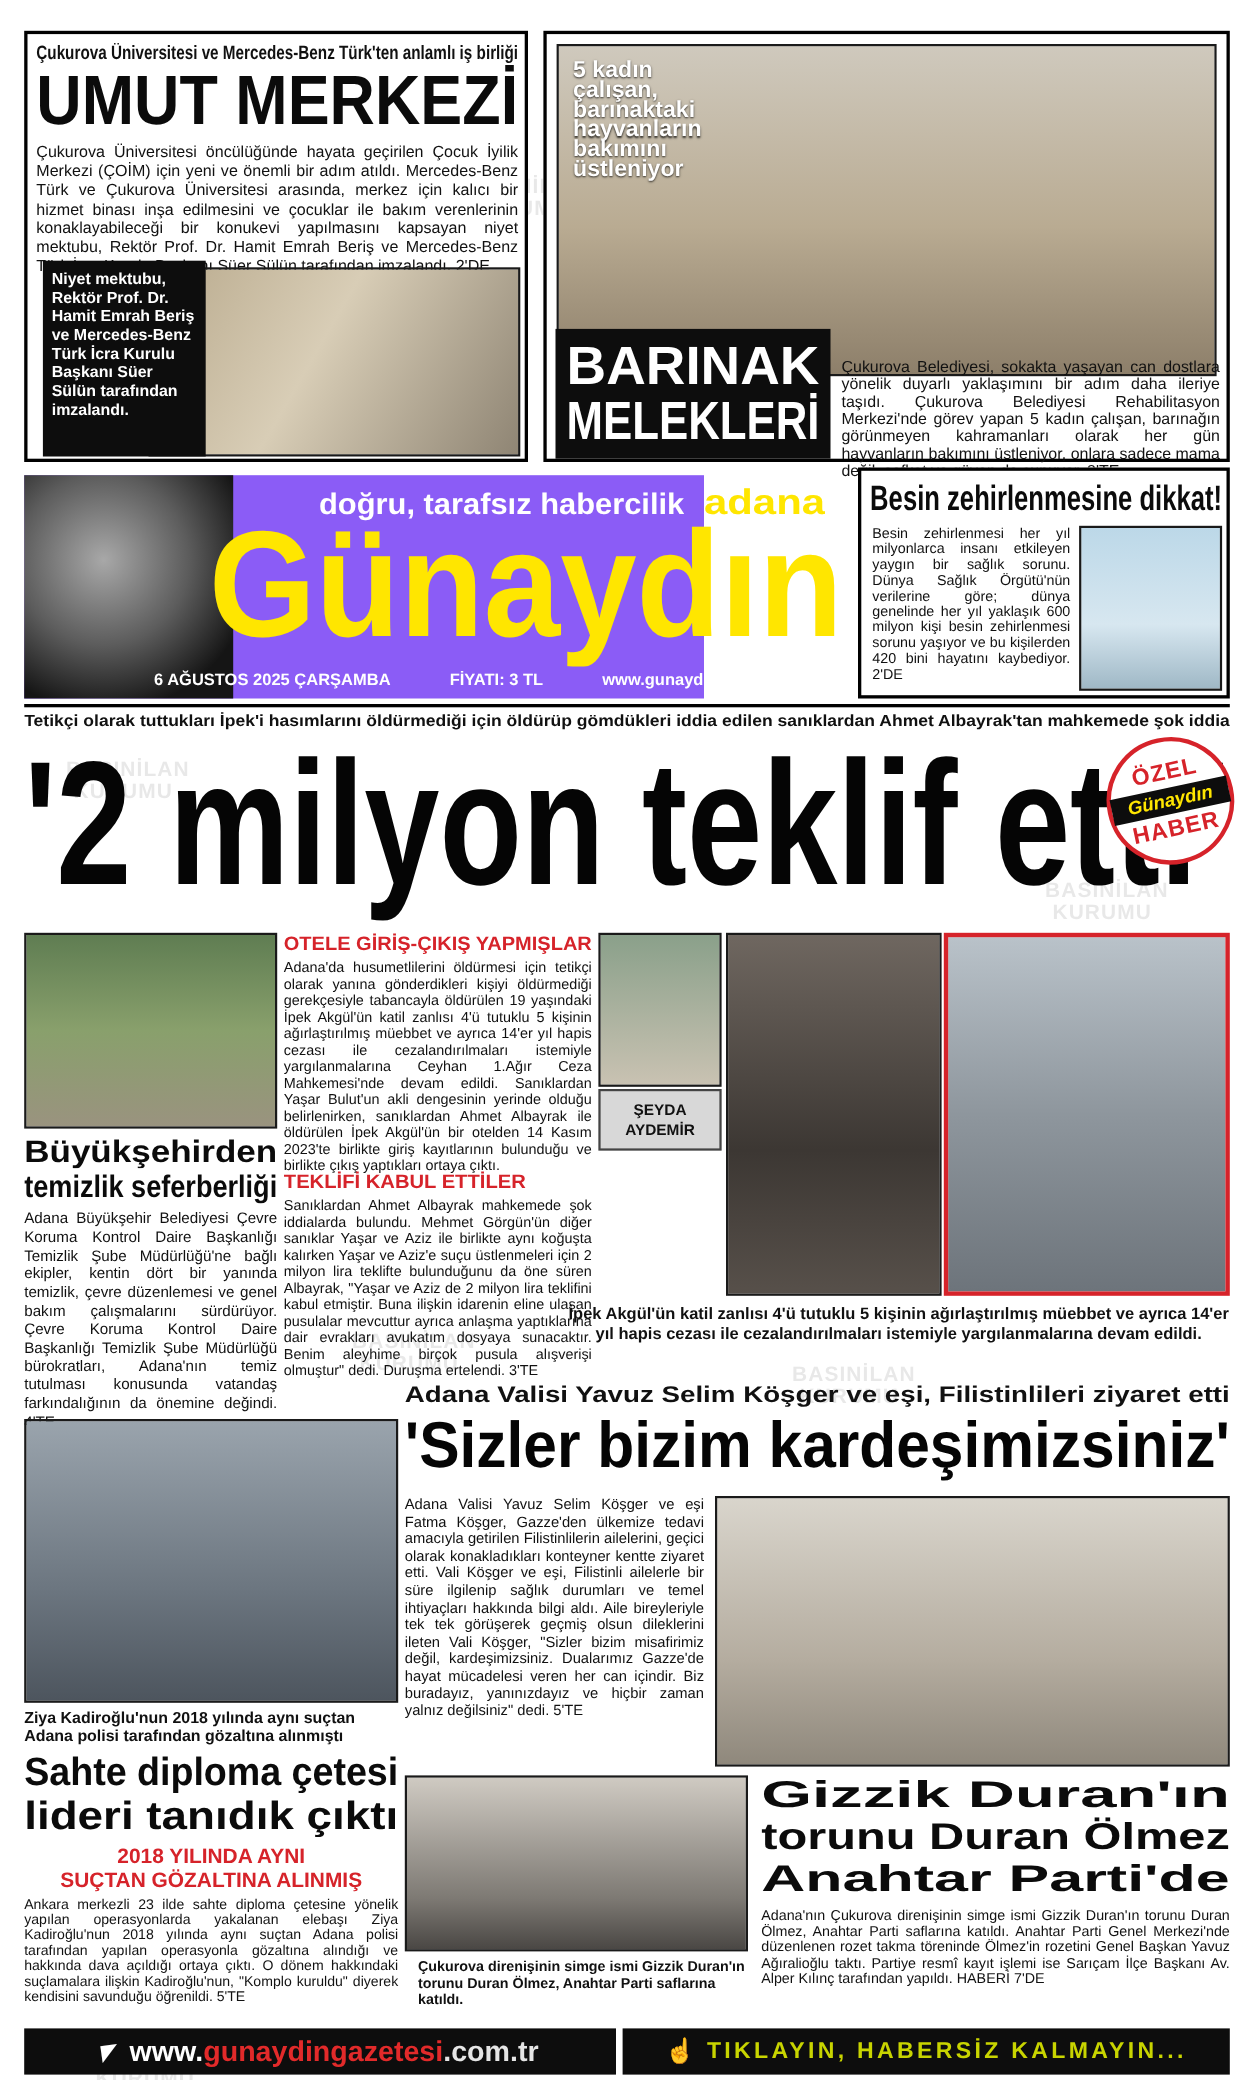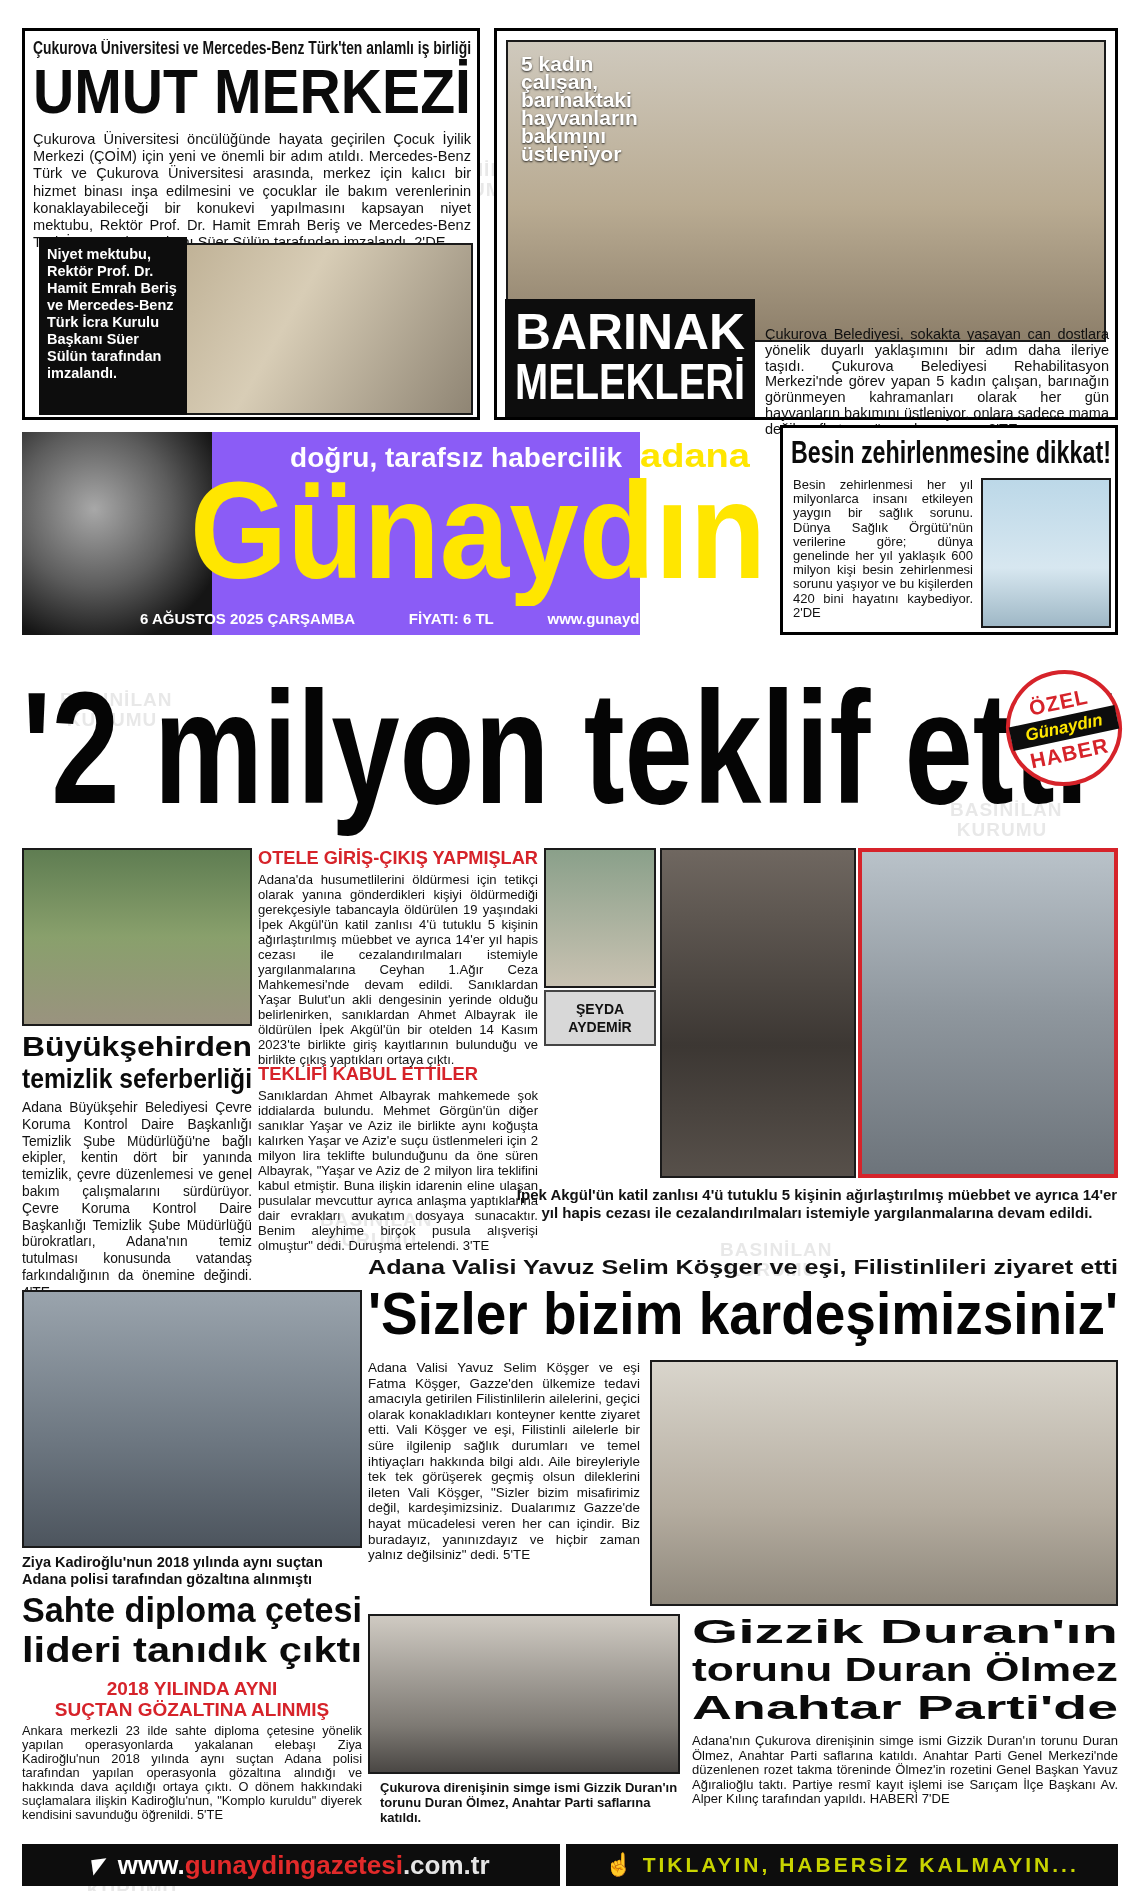--- a/index.html
+++ b/index.html
@@ -93,35 +93,40 @@
           <text x="0" y="80" font-size="95" textLength="110" lengthAdjust="spacingAndGlyphs" fill="#ffe600">adana</text>
         </svg>
     </div>
     <div class="abs" style="left:168px;top:34px;width:576px;height:140px;">
       <svg class="fit" viewBox="0 0 576 100" preserveAspectRatio="none">
           <text x="0" y="80" font-size="98" textLength="576" lengthAdjust="spacingAndGlyphs" fill="#ffe600">Günaydın</text>
         </svg>
     </div>
     <div class="abs datebar" style="left:118px;top:174px;width:622px;height:24px;">
       <span>6 AĞUSTOS 2025 ÇARŞAMBA</span>
-      <span>FİYATI: 6 TL</span>
+      <span>FİYATI: 3 TL</span>
       <span>www.gunaydingazetesi.com.tr</span>
     </div>
   </div>
 
   <div class="abs" style="left:780px;top:425px;width:338px;height:210px;border:3px solid #000;background:#fff;">
     <div class="abs" style="left:8px;top:8px;width:320px;height:34px;">
       <svg class="fit" viewBox="0 0 320 100" preserveAspectRatio="none">
           <text x="0" y="80" font-size="94" textLength="320" lengthAdjust="spacingAndGlyphs" fill="#0b0b0b">Besin zehirlenmesine dikkat!</text>
         </svg>
     </div>
     <div class="abs just" style="left:10px;top:50px;width:180px;font-size:13px;line-height:14.2px;">Besin zehirlenmesi her yıl milyonlarca insanı etkileyen yaygın bir sağlık sorunu. Dünya Sağlık Örgütü'nün verilerine göre; dünya genelinde her yıl yaklaşık 600 milyon kişi besin zehirlenmesi sorunu yaşıyor ve bu kişilerden 420 bini hayatını kaybediyor. 2'DE</div>
     <div class="abs photo" style="left:198px;top:50px;width:130px;height:150px;background:linear-gradient(180deg,#bcd8e8,#d7e7f0 60%,#9fb8c6);"></div>
   </div>
 
+  <div class="abs" style="left:22px;top:640px;width:1096px;height:24px;border-top:3px solid #000;padding-top:4px;">
+    <svg class="fit" viewBox="0 0 1096 100" preserveAspectRatio="none">
+        <text x="0" y="76" font-size="86" textLength="1096" lengthAdjust="spacingAndGlyphs" fill="#111">Tetikçi olarak tuttukları İpek'i hasımlarını öldürmediği için öldürüp gömdükleri iddia edilen sanıklardan Ahmet Albayrak'tan mahkemede şok iddia</text>
+      </svg>
+  </div>
   <div class="abs" style="left:22px;top:668px;width:1096px;height:178px;">
     <svg class="fit" viewBox="0 0 1096 100" preserveAspectRatio="none">
         <text x="0" y="76" font-size="90" textLength="1096" lengthAdjust="spacingAndGlyphs" fill="#050505">'2 milyon teklif etti'</text>
       </svg>
   </div>
   <div class="abs stamp" style="left:1006px;top:670px;">
     <span class="arc">ÖZEL</span>
     <span class="band">Günaydın</span>
     <span class="arc">HABER</span>
   </div>

